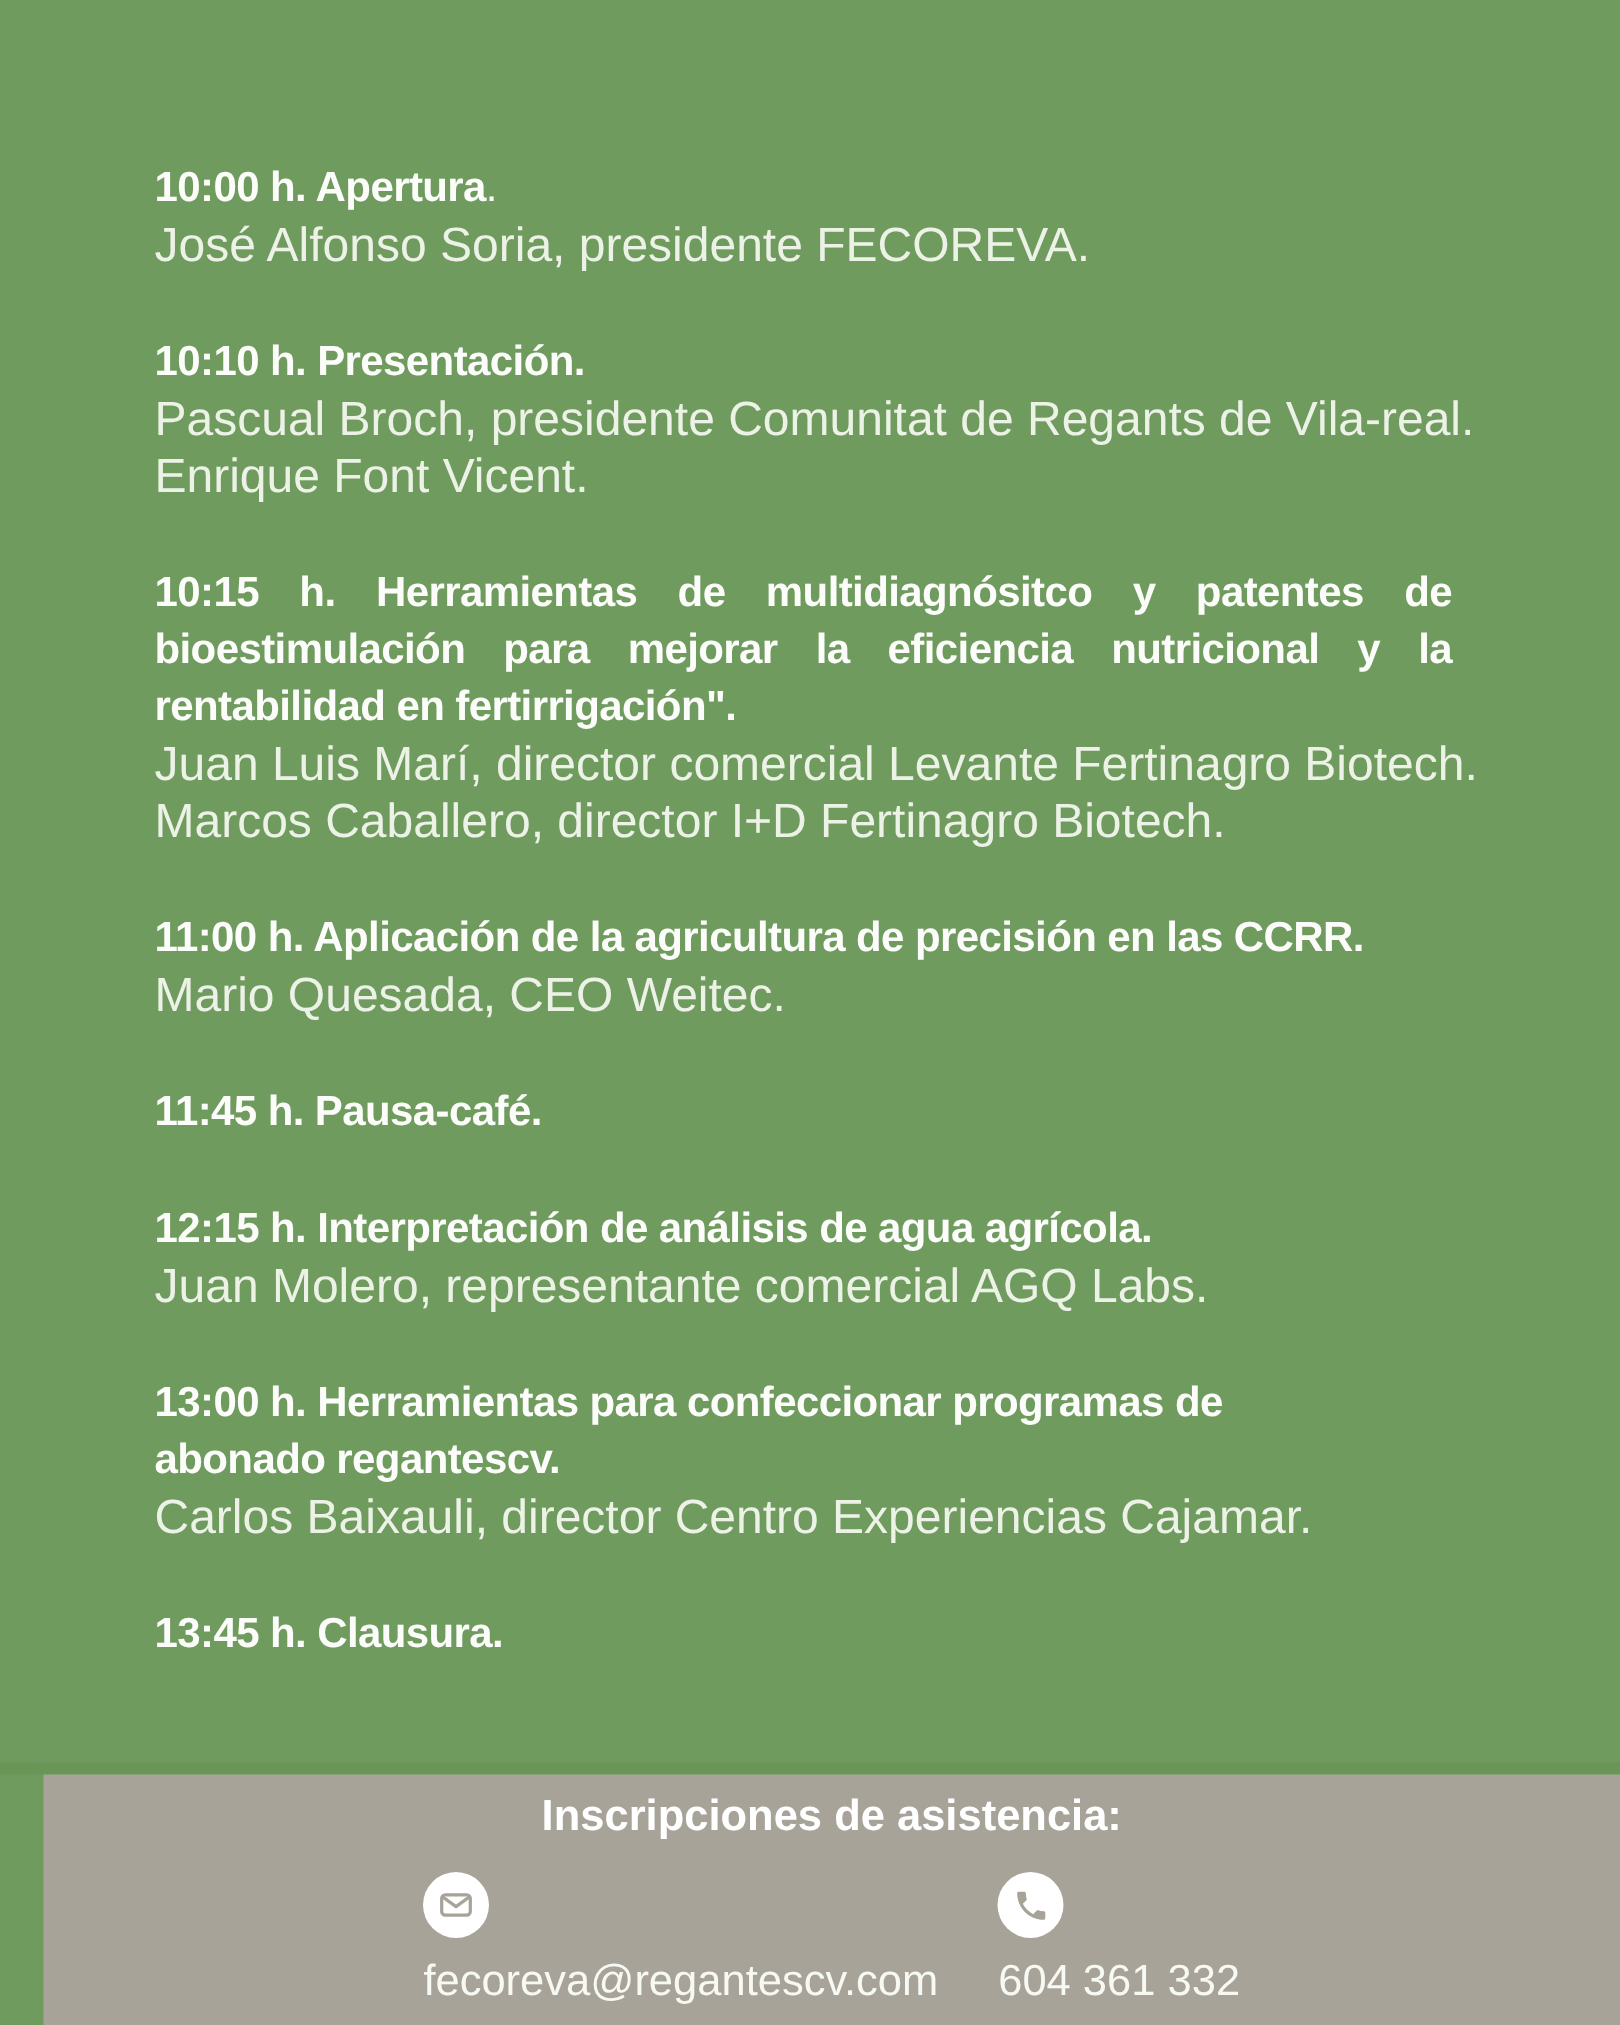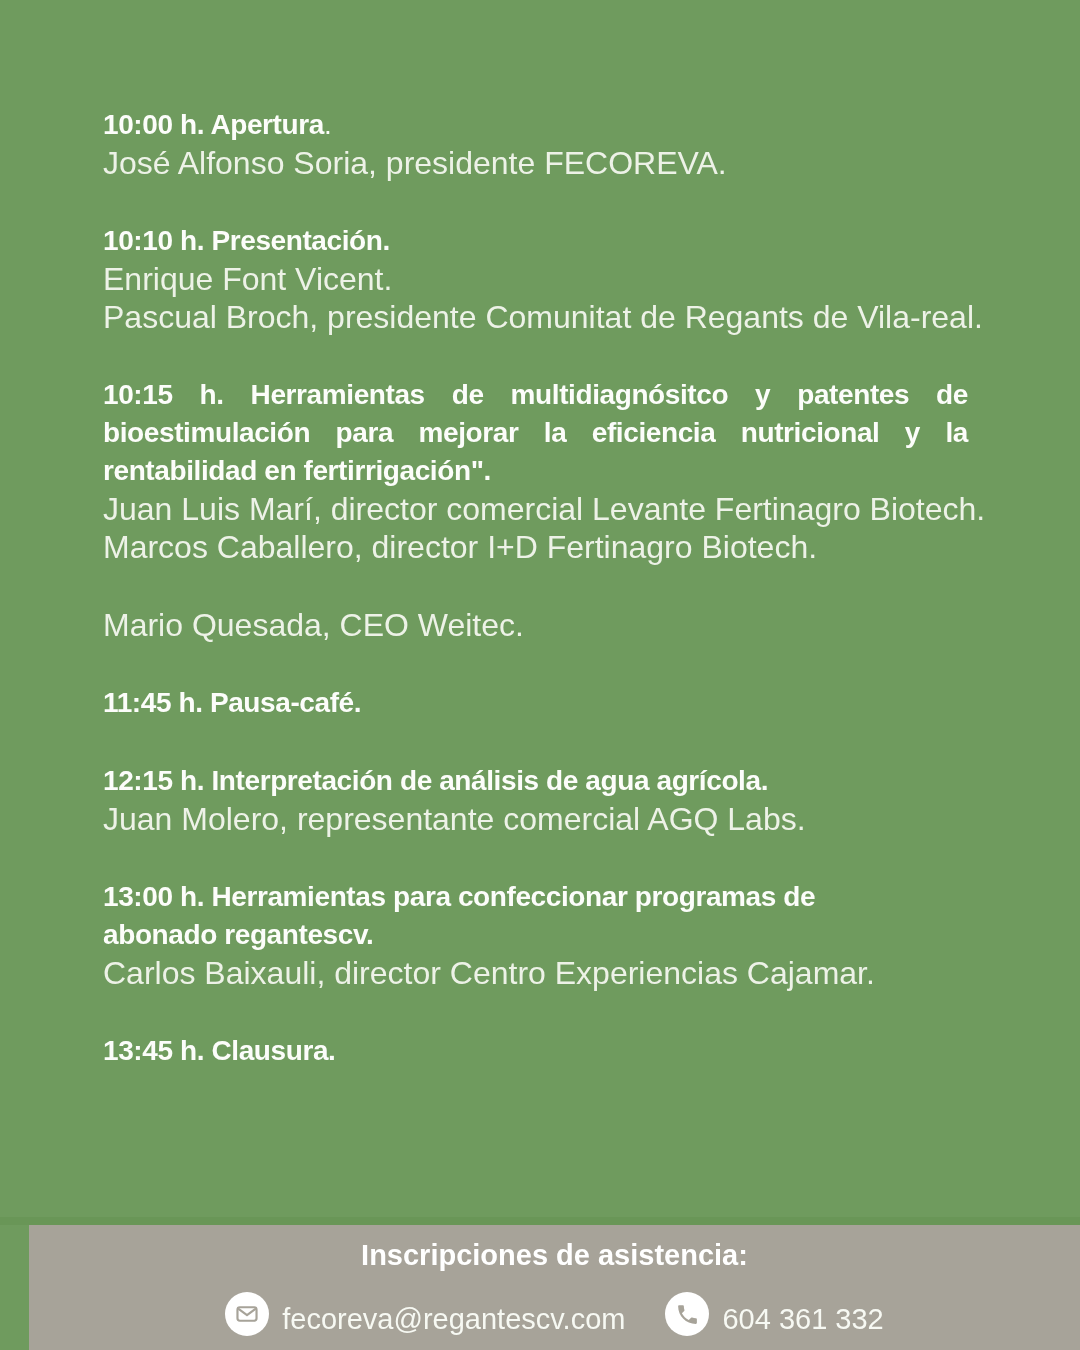--- a/index.html
+++ b/index.html
@@ -38,43 +38,44 @@
     font-size: 32px;
     line-height: 38px;
     color: var(--body-color, #edf2e7);
     white-space: nowrap;
   }
   .divider-strip {
     height: 8px;
     background: var(--strip, #699657);
   }
   .footer-bar {
-    height: 125px;
+    height: 167px;
     background: var(--gray, #a7a399);
     display: flex;
     flex-direction: column;
     align-items: center;
     justify-content: center;
     gap: 20px;
     margin-left: 29px;
   }
   .footer-heading {
     font-weight: 700;
     font-size: 29px;
     color: var(--footer-heading-color, #ffffff);
   }
   .contact-row {
     display: flex;
     align-items: center;
     gap: 40px;
   }
   .contact {
     display: flex;
-    align-items: flex-end;
+    align-items: flex-start;
     gap: 13px;
+    flex-direction: column;
   }
   .icon-circle {
     width: 44px;
     height: 44px;
     border-radius: 50%;
     background: var(--icon-bg, #ffffff);
     display: flex;
     align-items: center;
     justify-content: center;
     flex: 0 0 auto;
@@ -96,33 +97,36 @@
       <section class="agenda-item">
         <div class="item-title">
           <div class="title-line">10:00 h. Apertura<span class="title-suffix">.</span></div>
         </div>
         <div class="speaker">José Alfonso Soria, presidente FECOREVA.</div>
       </section>
       <section class="agenda-item">
         <div class="item-title">
           <div class="title-line">10:10 h. Presentación.</div>
         </div>
+        <div class="speaker">Pascual Broch, presidente Comunitat de Regants de Vila-real.</div>
         <div class="speaker">Enrique Font Vicent.</div>
-        <div class="speaker">Pascual Broch, presidente Comunitat de Regants de Vila-real.</div>
       </section>
       <section class="agenda-item">
         <div class="item-title">
           <div class="title-line justified">10:15 h. Herramientas de multidiagnósitco y patentes de</div>
           <div class="title-line justified">bioestimulación para mejorar la eficiencia nutricional y la</div>
           <div class="title-line">rentabilidad en fertirrigación".</div>
         </div>
         <div class="speaker">Juan Luis Marí, director comercial Levante Fertinagro Biotech.</div>
         <div class="speaker">Marcos Caballero, director I+D Fertinagro Biotech.</div>
       </section>
       <section class="agenda-item">
+        <div class="item-title">
+          <div class="title-line">11:00 h. Aplicación de la agricultura de precisión en las CCRR.</div>
+        </div>
         <div class="speaker">Mario Quesada, CEO Weitec.</div>
       </section>
       <section class="agenda-item">
         <div class="item-title">
           <div class="title-line">11:45 h. Pausa-café.</div>
         </div>
       </section>
       <section class="agenda-item">
         <div class="item-title">
           <div class="title-line">12:15 h. Interpretación de análisis de agua agrícola.</div>

